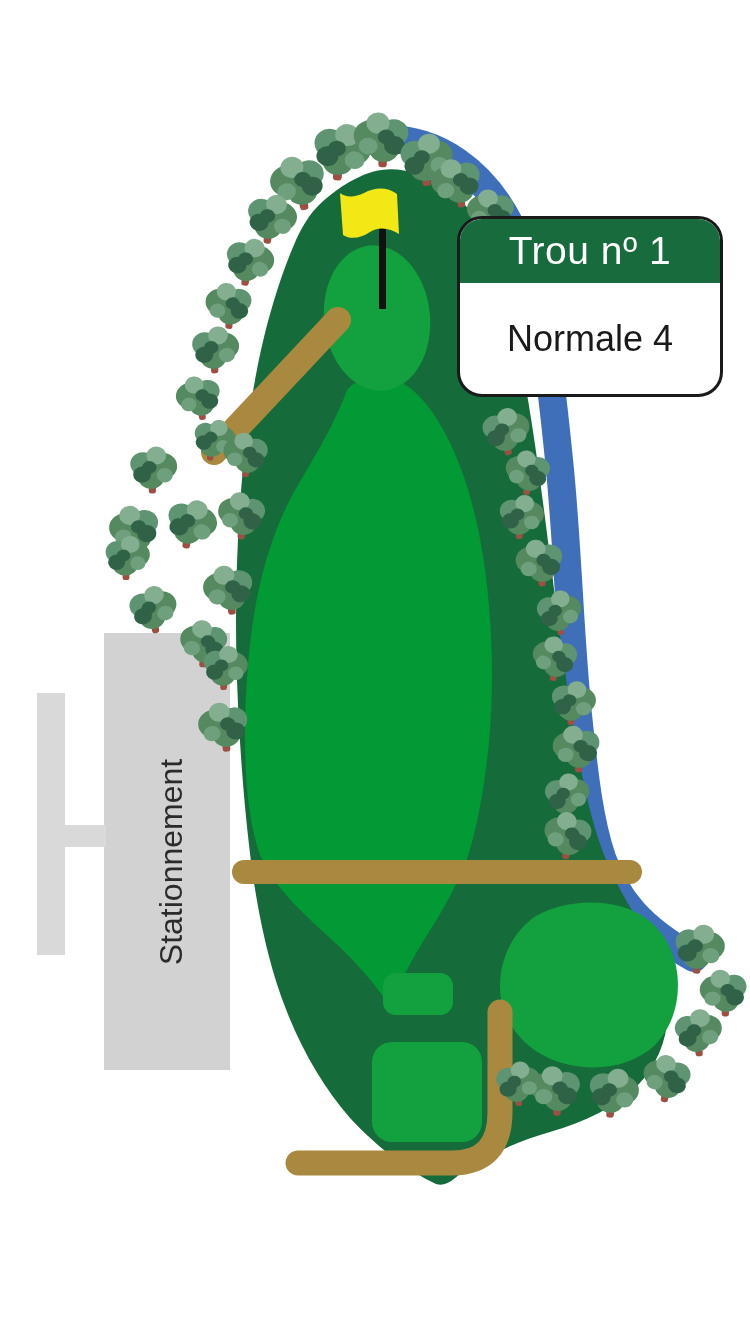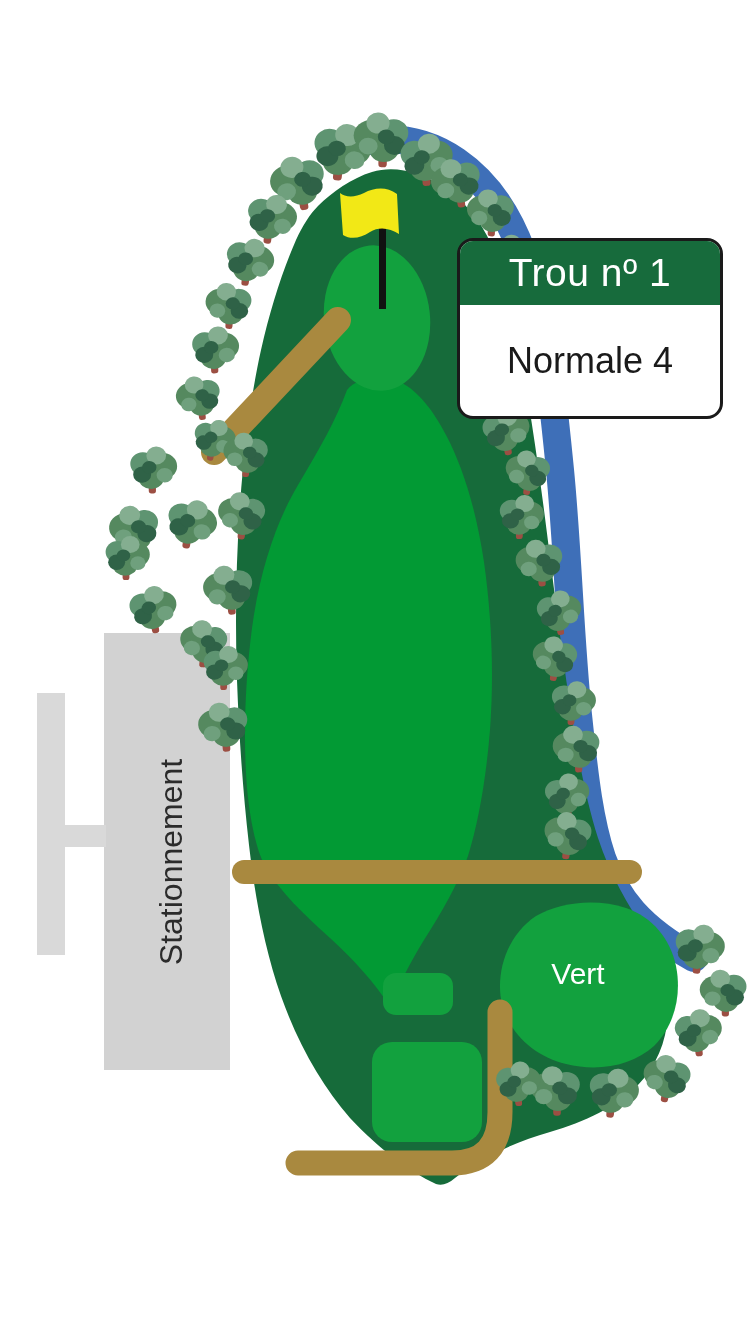--- a/index.html
+++ b/index.html
@@ -15,23 +15,23 @@
   .f-green{fill:var(--c-green);}
   .f-parking{fill:var(--c-parking);}
   .f-parkrows{fill:var(--c-parking_rows);}
   .f-flag{fill:var(--c-flag);}
   .f-stick{fill:var(--c-flagstick);}
   .s-water{fill:none;stroke:var(--c-water);stroke-width:28;stroke-linecap:round;}
   .s-path{fill:none;stroke:var(--c-cart_path);stroke-linecap:round;}
   .w26{stroke-width:26;} .w24{stroke-width:24;} .w25{stroke-width:25;}
 
   .card{
-    position:absolute;left:457px;top:238px;width:266px;height:181px;
+    position:absolute;left:457px;top:216px;width:266px;height:181px;
     box-sizing:border-box;background:#ffffff;
-    border:3px solid var(--c-card_border);border-radius:16px;
+    border:3px solid var(--c-card_border);border-radius:25px;
     overflow:hidden;z-index:30;
   }
   .card-header{
     height:64px;background:var(--c-card_header);
     display:flex;align-items:center;justify-content:center;
     color:var(--c-label_light);font-size:39px;letter-spacing:.5px;
   }
   .card-body{
     height:111px;display:flex;flex-direction:column;
     align-items:center;justify-content:center;
@@ -530,15 +530,14 @@
       <span>Trou nº 1</span>
     </div>
     <div class="card-body">
       <span>Normale 4</span>
     </div>
   </div>
 
   <div class="parking-label">Stationnement</div>
 
   <div class="practice-label">
-    <div>Vert</div>
   </div>
 </div>
 
 </body></html>

